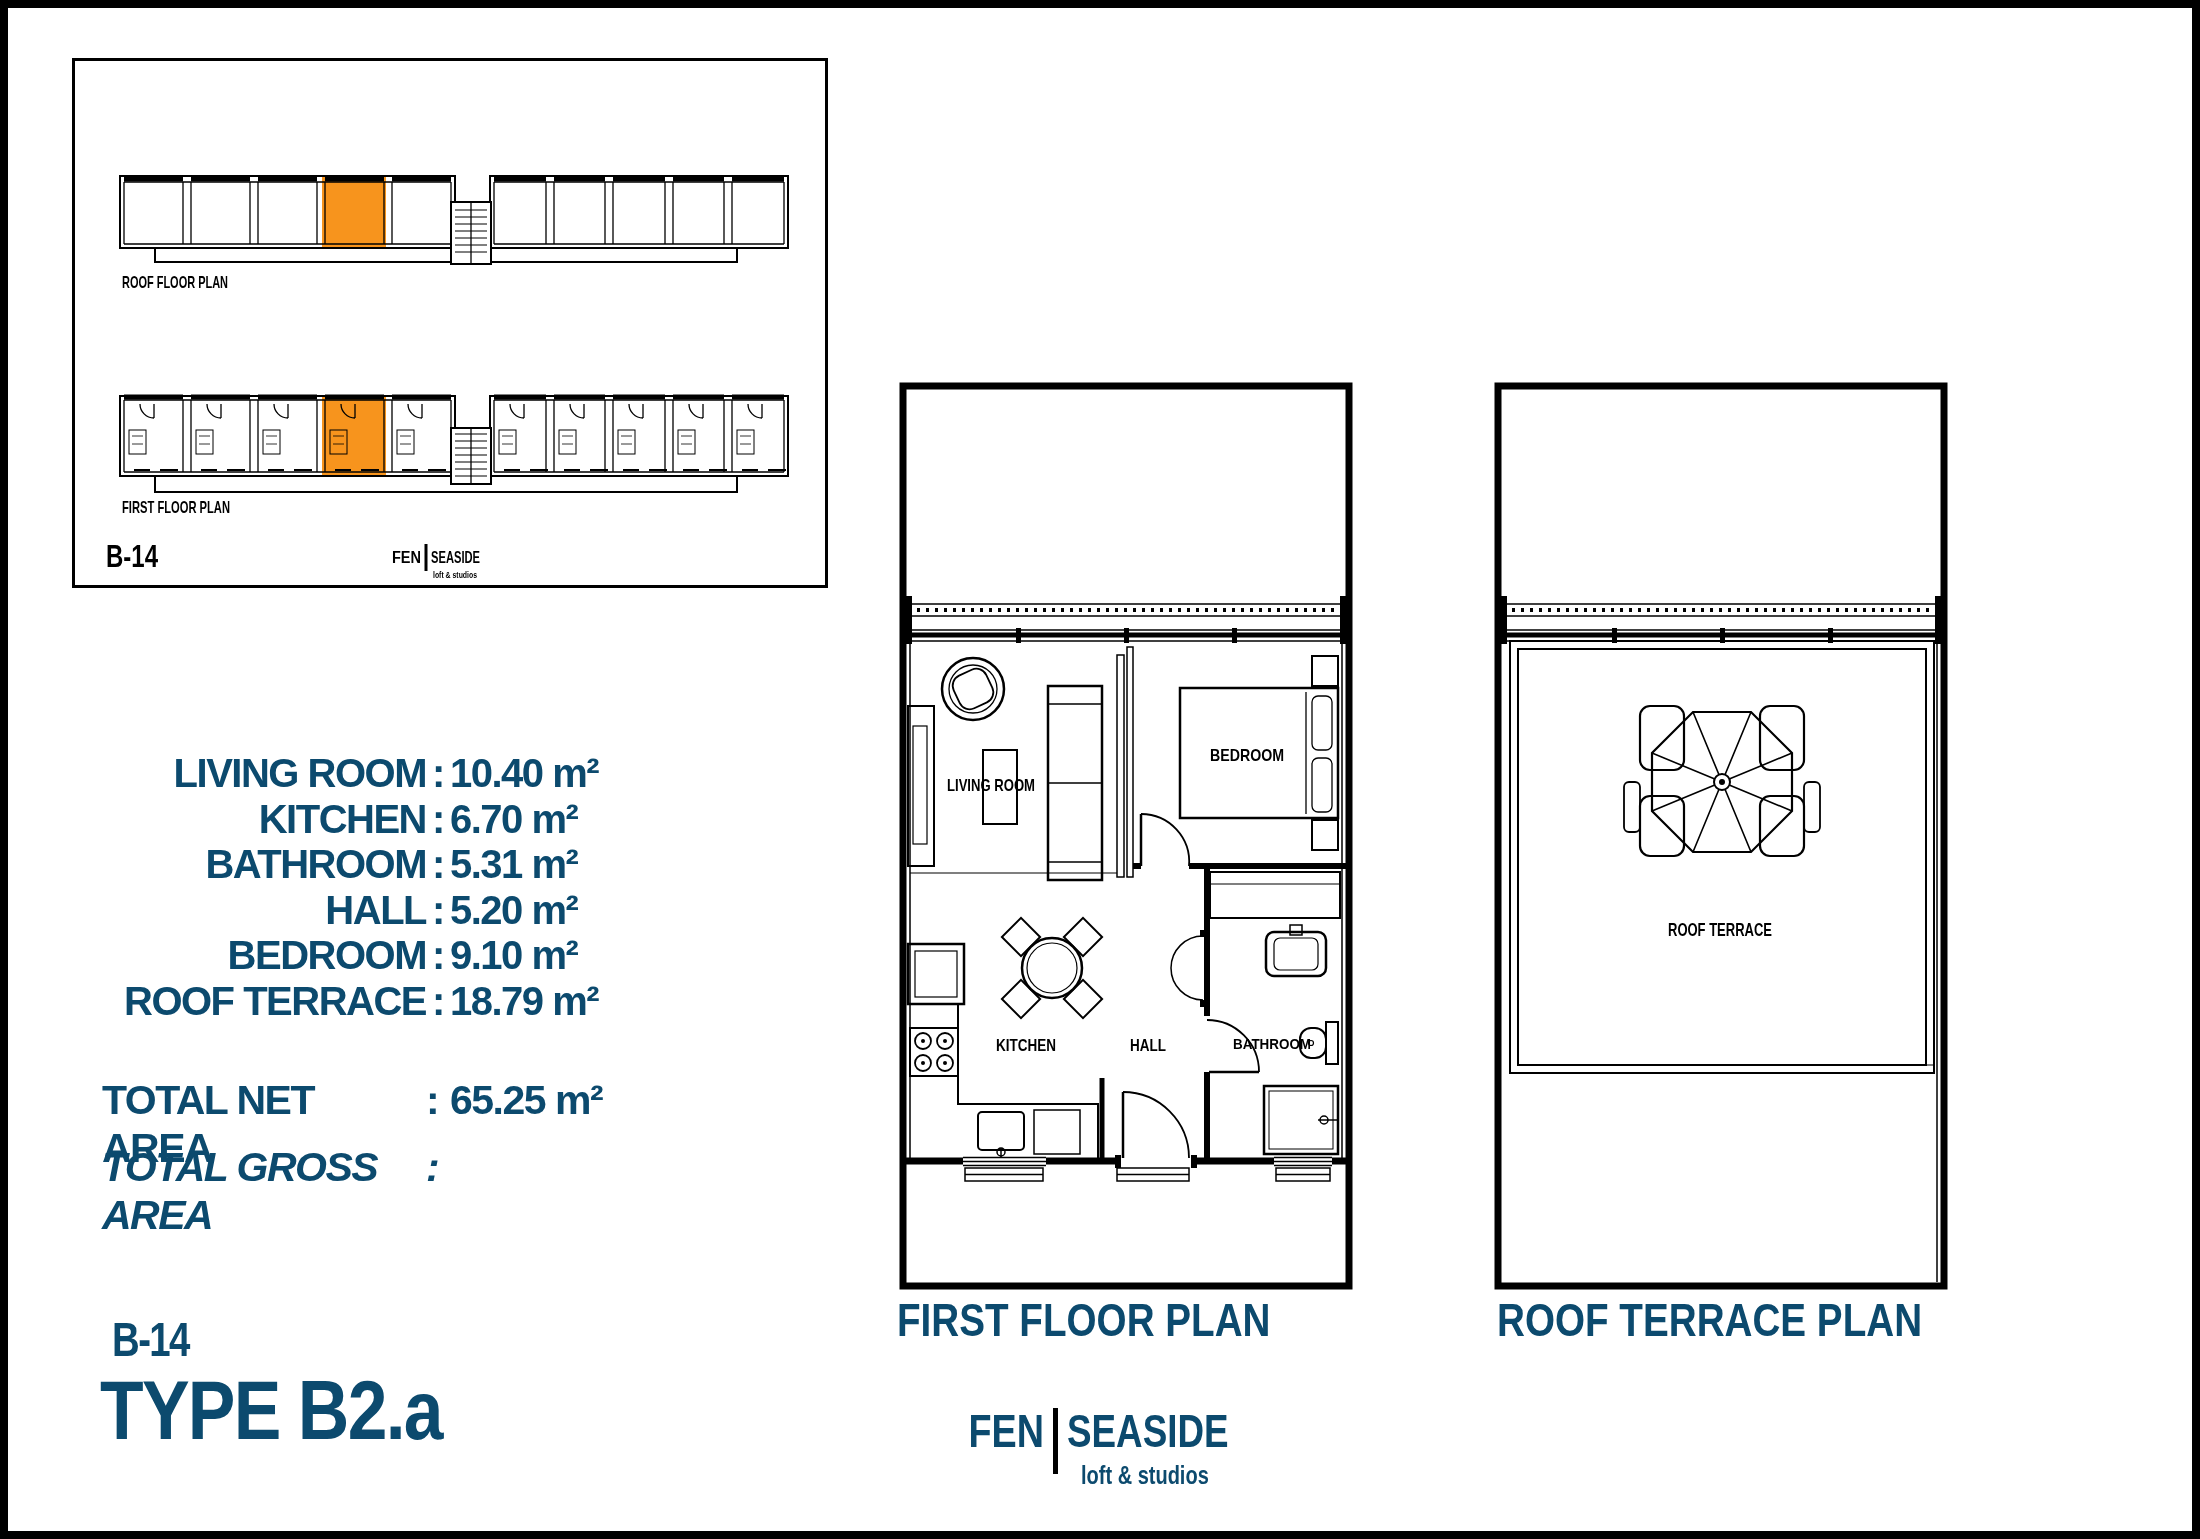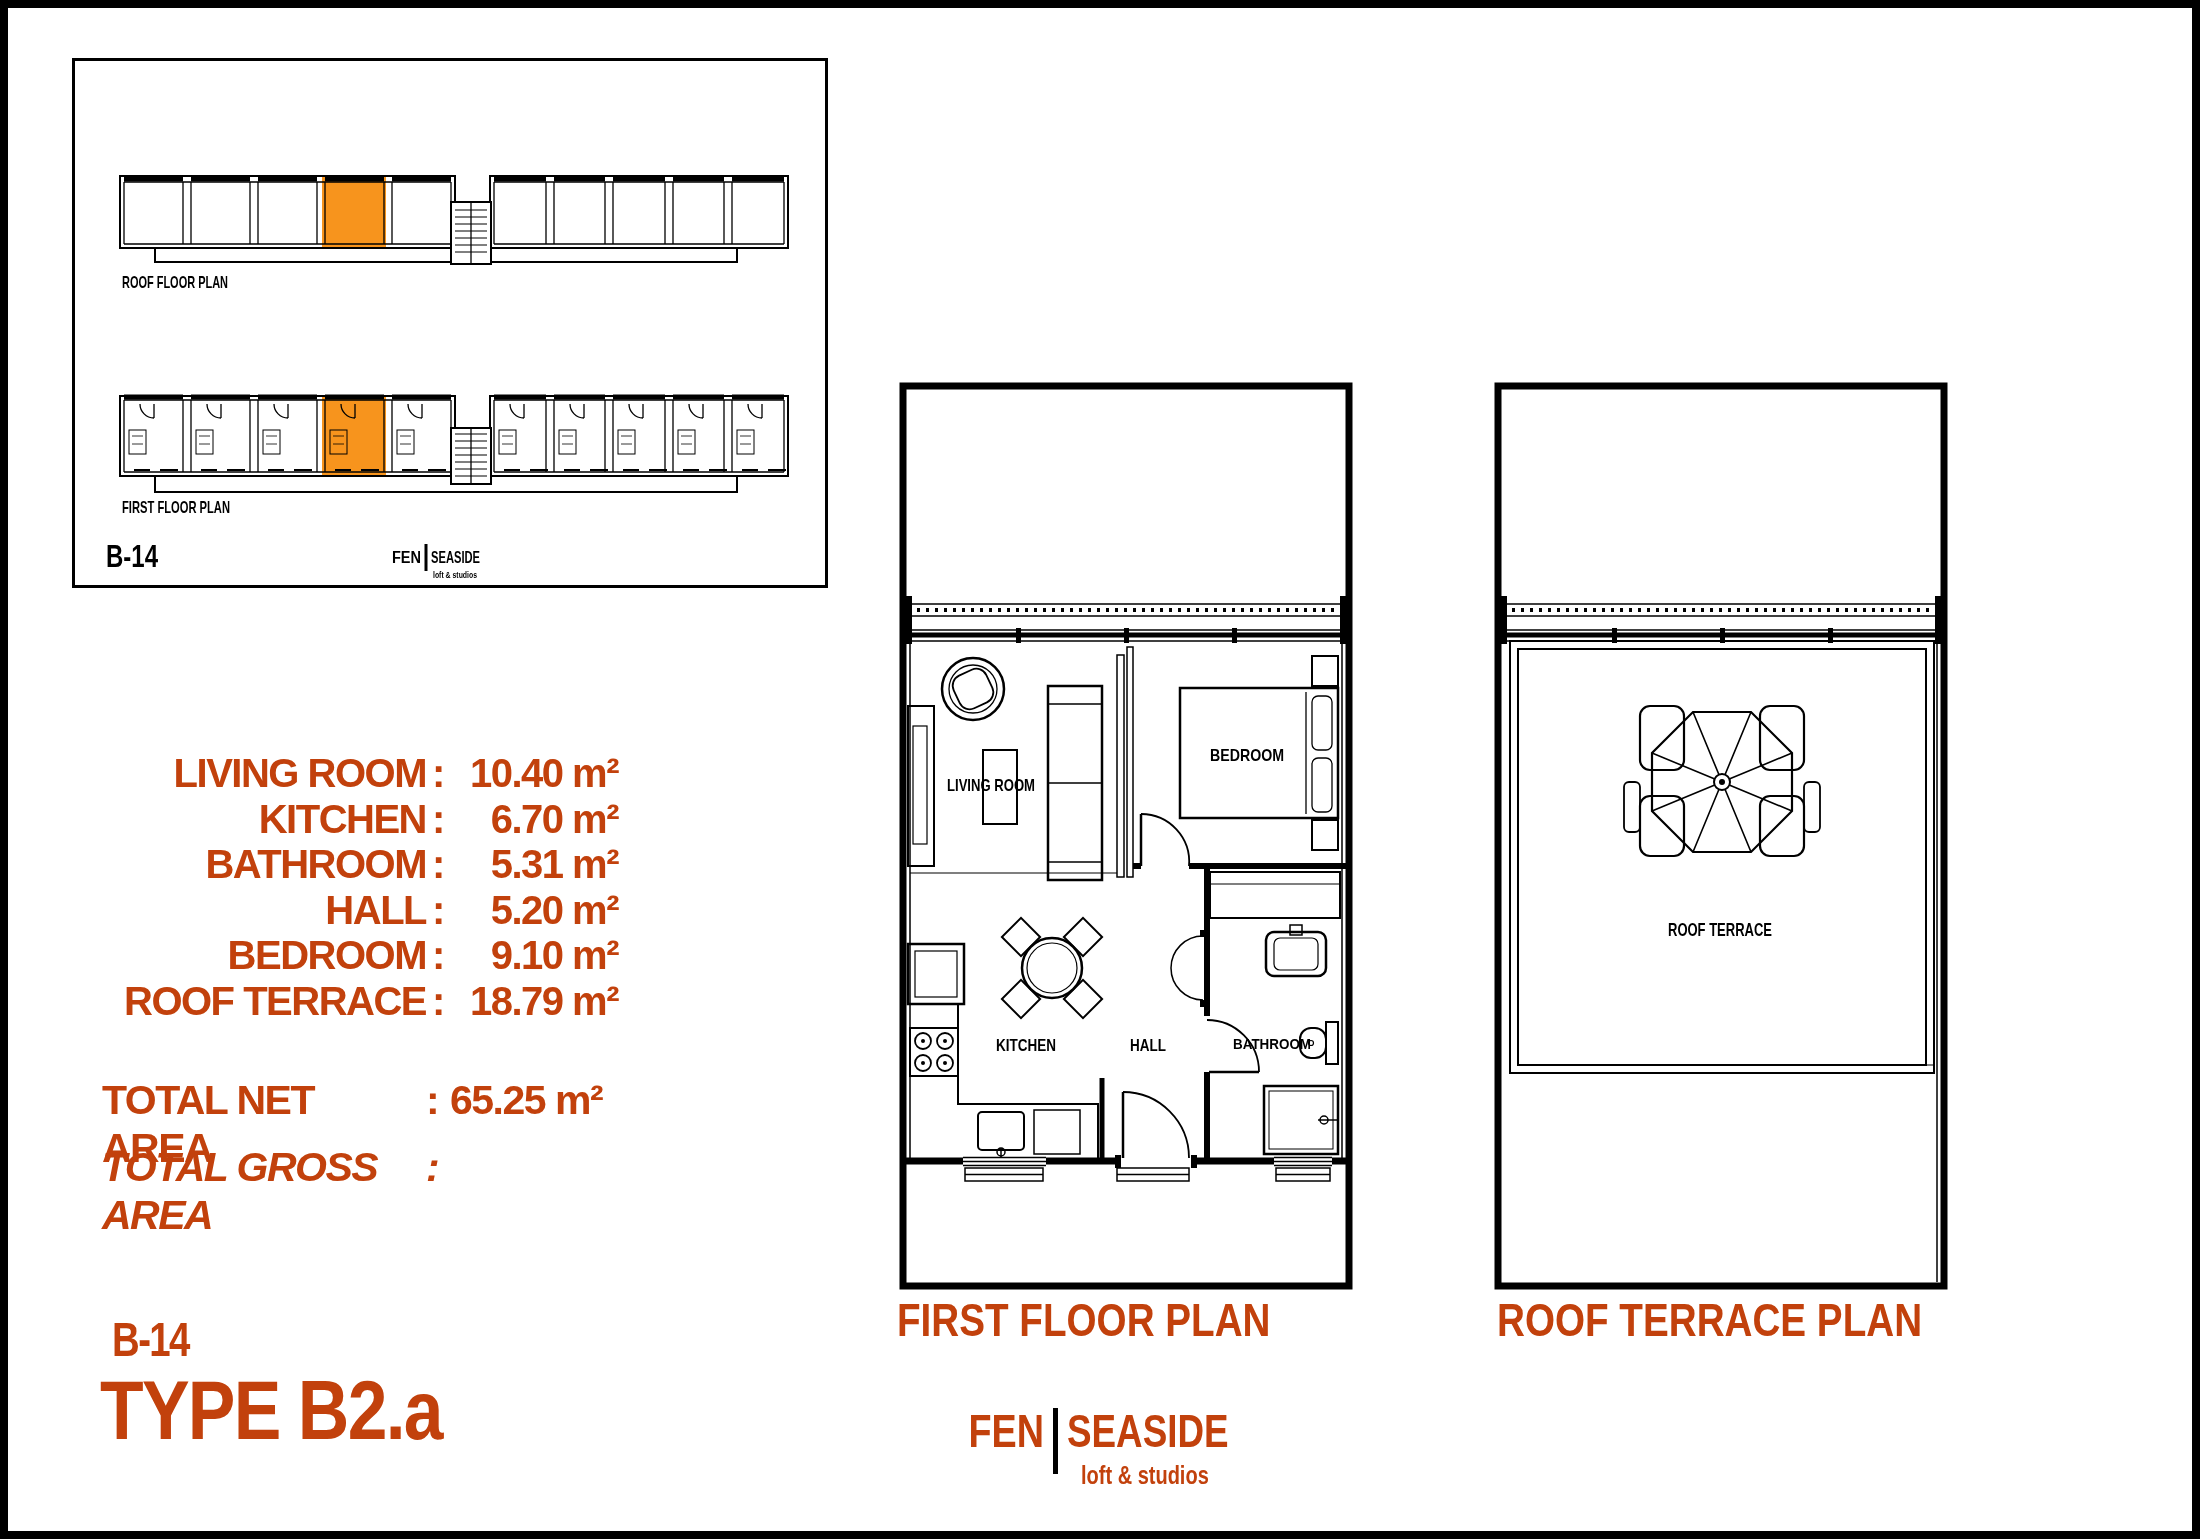--- a/index.html
+++ b/index.html
@@ -1,29 +1,29 @@
 <!DOCTYPE html>
 <html><head>
 <meta charset="utf-8">
 <style>
   html,body{margin:0;padding:0;background:#e8e8e8;}
   #page{
     position:relative;width:2200px;height:1539px;background:#ffffff;
-    font-family:"Liberation Sans", sans-serif;color:#c2410c;overflow:hidden;
+    font-family:"Liberation Sans", sans-serif;color:#0c4a6e;overflow:hidden;
   }
   #page svg{position:absolute;left:0;top:0;}
   svg text{font-family:"Liberation Sans", sans-serif;font-weight:bold;fill:#000;}
   .abs{position:absolute;}
   
   .areas{left:102px;top:751px;width:516px;}
   .areas .row{display:grid;grid-template-columns:1fr 24px 168px;height:45.5px;
     font-weight:bold;font-size:40px;letter-spacing:-1.5px;line-height:45.5px;}
   .areas .lbl{text-align:right;white-space:nowrap;}
   .areas .sep{text-align:center;}
-  .areas .val{text-align:right;white-space:nowrap;}
+  .areas .val{text-align:left;white-space:nowrap;}
   .totals{left:102px;top:1062px;width:516px;}
   .totals .row{display:grid;grid-template-columns:1fr 24px 168px;height:48px;
     font-weight:bold;font-size:41px;letter-spacing:-1.5px;line-height:48px;margin-top:14px;}
   .totals .row + .row{margin-top:19px;font-style:italic;}
   
   .unit-code{left:112px;top:1316px;font-size:48px;font-weight:bold;letter-spacing:-2px;
     transform:scaleX(.8);transform-origin:left center;line-height:48px;}
   .type-title{left:100px;top:1368px;font-size:84px;font-weight:bold;letter-spacing:-2px;
     transform:scaleX(.85);transform-origin:left center;line-height:84px;}
   

